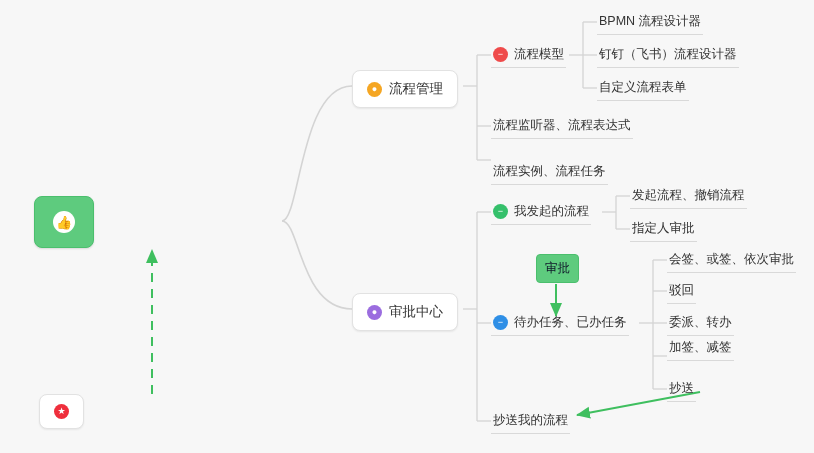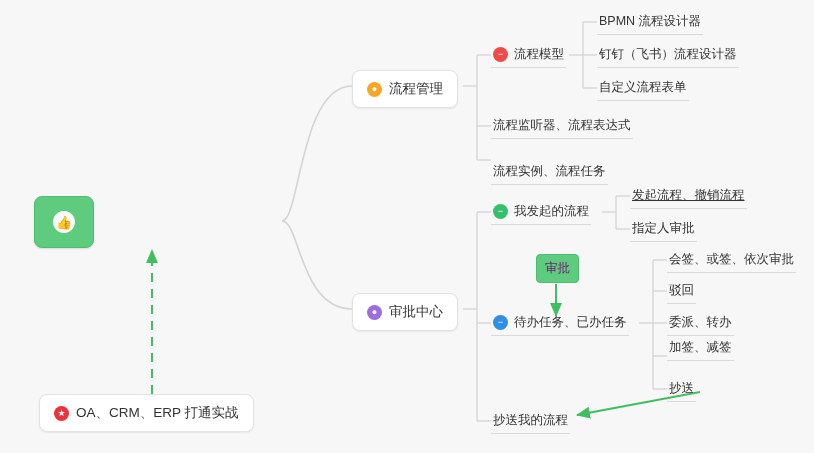--- a/index.html
+++ b/index.html
@@ -66,21 +66,21 @@
     border-bottom: 1px solid #d9d9d9;
   }
   .node-text .label { margin-left: 6px; }
   .node-text.no-icon .label { margin-left: 0; }
 
   
   .node-green {
     background: #5ecb7e;
     border: 1px solid #4bbf6d;
     border-radius: 4px;
-    color: #701a75;
+    color: #0f172a;
     font-size: 12.5px;
     padding: 5px 8px;
     justify-content: center;
   }
 
   
   .ic {
     display: inline-flex;
     align-items: center;
     justify-content: center;
@@ -202,21 +202,21 @@
     <span class="label">审批中心</span>
   </div>
 
   <div class="node node-text" style="left:491px; top:200px;">
     <span class="ic ic-sm ic-green">
         <span class="glyph">−</span>
       </span>
     <span class="label">我发起的流程</span>
   </div>
 
-  <div class="node node-text no-icon" style="left:630px; top:184px;text-decoration:underline;">
+  <div class="node node-text no-icon" style="left:630px; top:184px;">
     <span class="label">发起流程、撤销流程</span>
   </div>
   <div class="node node-text no-icon" style="left:630px; top:217px;font-family:Liberation Mono, monospace;">
     <span class="label">指定人审批</span>
   </div>
 
   <div class="node node-text" style="left:491px; top:311px;">
     <span class="ic ic-sm ic-blue">
         <span class="glyph">−</span>
       </span>
@@ -244,16 +244,15 @@
   </div>
 
   <div class="node node-green" style="left:536px; top:254px;">
     <span class="label">审批</span>
   </div>
 
   <div class="node node-card" style="left:39px; top:394px;">
     <span class="ic ic-sm ic-star">
         <span class="glyph">★</span>
       </span>
-    <span class="label">OA、CRM、ERP 打通实战</span>
   </div>
 
 </div>
 
 </body></html>

